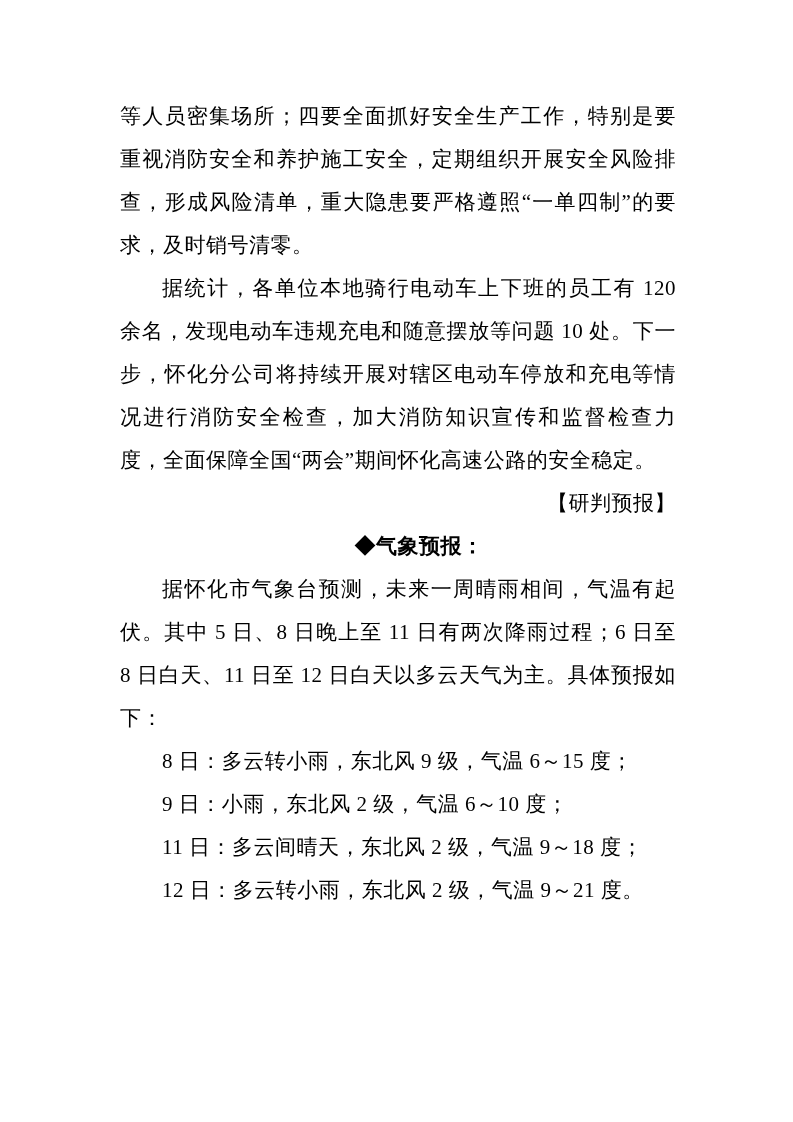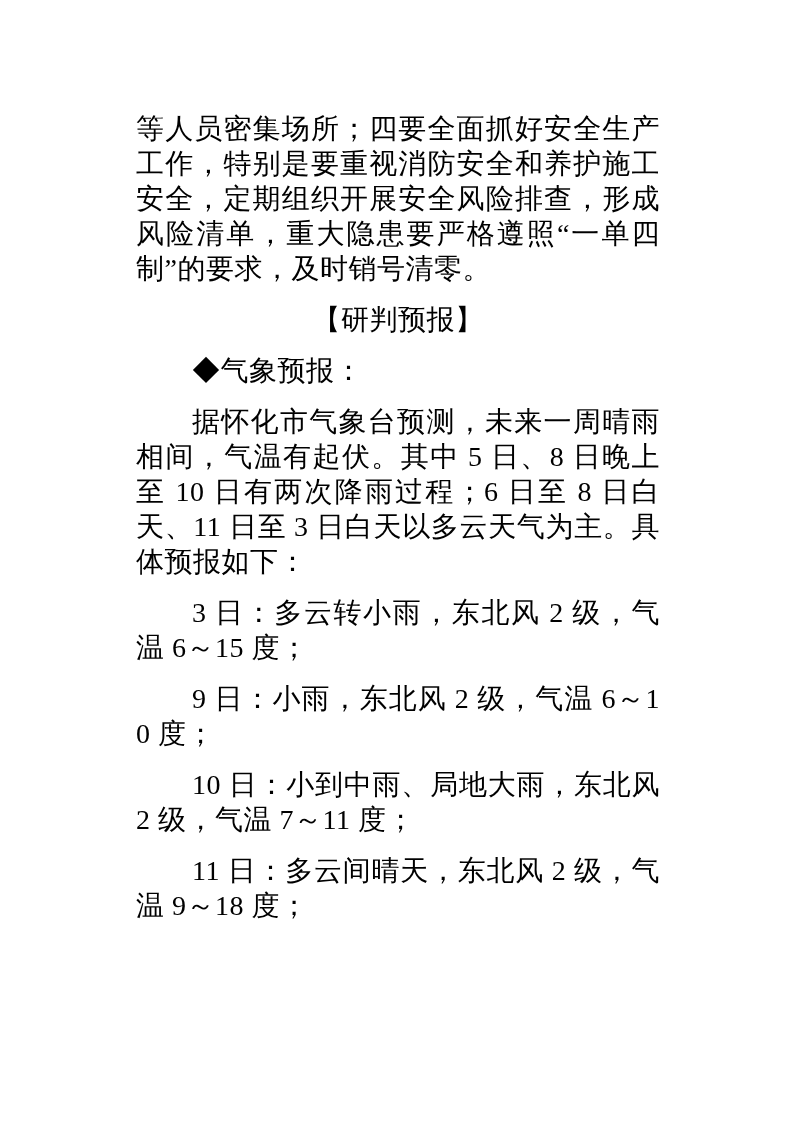--- a/index.html
+++ b/index.html
@@ -16,61 +16,62 @@
     font-family: "Liberation Serif", serif;
     color: #000000;
   }
   .content {
     position: absolute;
     left: 120px;
     top: 95px;
     width: 556px;
   }
   .content p {
-    margin: 16px;
+    margin: 0;
     padding: 0;
-    font-size: 28px;
-    line-height: 35px;
+    font-size: 21px;
+    line-height: 43px;
     text-align: justify;
     text-justify: inter-ideograph;
     letter-spacing: 0.5px;
     word-break: break-all;
   }
   p.indent {
     text-indent: 2em;
   }
   p.section-heading {
-    text-align: center;
+    text-align: right;
   }
   p.subsection-heading {
-    font-weight: normal;
-    text-align: left;
+    font-weight: bold;
+    text-align: center;
   }
 </style>
 </head>
 <body>
 
 <div class="page">
   <div class="content">
 
     <p>等人员密集场所；四要全面抓好安全生产工作，特别是要重视消防安全和养护施工安全，定期组织开展安全风险排查，形成风险清单，重大隐患要严格遵照“一单四制”的要求，及时销号清零。</p>
 
+    <p class="indent">据统计，各单位本地骑行电动车上下班的员工有 120 余名，发现电动车违规充电和随意摆放等问题 10 处。下一步，怀化分公司将持续开展对辖区电动车停放和充电等情况进行消防安全检查，加大消防知识宣传和监督检查力度，全面保障全国“两会”期间怀化高速公路的安全稳定。</p>
 
     <p class="section-heading">【研判预报】</p>
 
     <p class="indent subsection-heading">◆气象预报：</p>
 
-    <p class="indent">据怀化市气象台预测，未来一周晴雨相间，气温有起伏。其中 5 日、8 日晚上至 10 日有两次降雨过程；6 日至 8 日白天、11 日至 3 日白天以多云天气为主。具体预报如下：</p>
+    <p class="indent">据怀化市气象台预测，未来一周晴雨相间，气温有起伏。其中 5 日、8 日晚上至 11 日有两次降雨过程；6 日至 8 日白天、11 日至 12 日白天以多云天气为主。具体预报如下：</p>
 
 
 
 
-    <p class="indent">3 日：多云转小雨，东北风 2 级，气温 6～15 度；</p>
+    <p class="indent">8 日：多云转小雨，东北风 9 级，气温 6～15 度；</p>
 
     <p class="indent">9 日：小雨，东北风 2 级，气温 6～10 度；</p>
 
-    <p class="indent">10 日：小到中雨、局地大雨，东北风 2 级，气温 7～11 度；</p>
 
     <p class="indent">11 日：多云间晴天，东北风 2 级，气温 9～18 度；</p>
 
+    <p class="indent">12 日：多云转小雨，东北风 2 级，气温 9～21 度。</p>
 
   </div>
 </div>
 
 </body></html>

